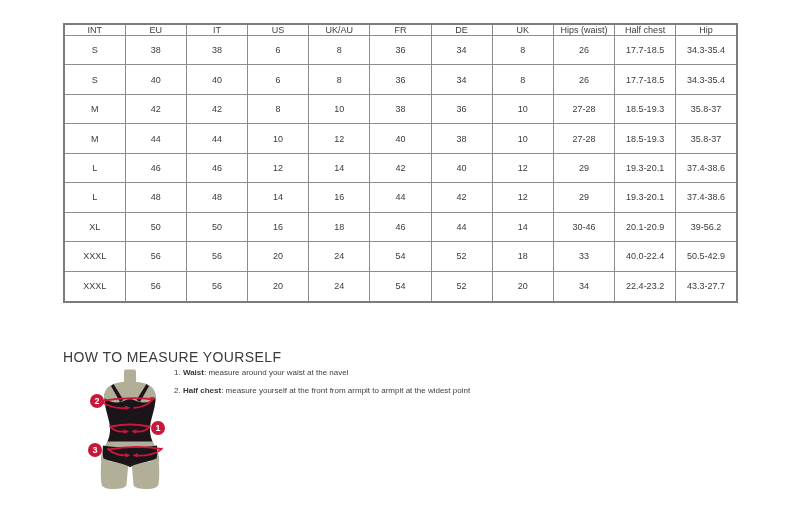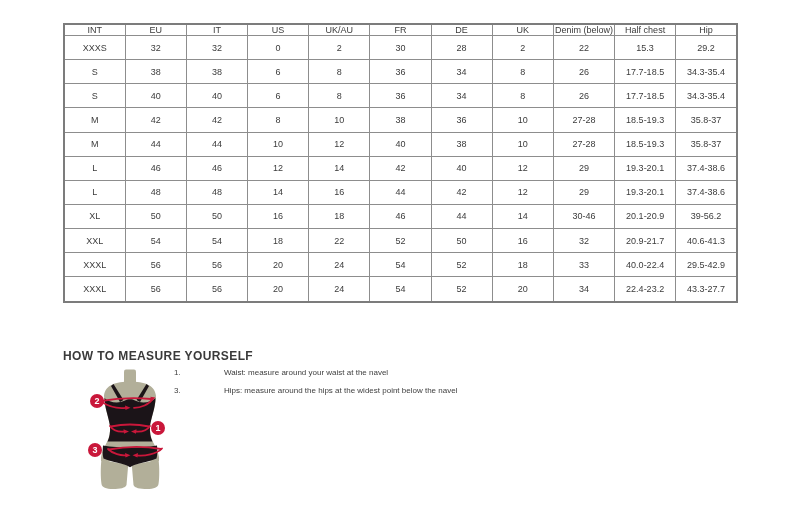--- a/index.html
+++ b/index.html
@@ -38,37 +38,37 @@
     padding: 0;
     white-space: nowrap;
     overflow: hidden;
   }
 
   
   .measure-title {
     position: absolute;
     left: 63px;
     top: 349px;
-    font-size: 12px;
-    font-weight: 700;
+    font-size: 14px;
+    font-weight: 400;
     letter-spacing: 0.4px;
     color: #3a3a3a;
     text-align: center;
   }
   ol.steps {
     position: absolute;
     left: 174px;
     top: 368px;
     list-style: none;
     font-size: 8px;
     line-height: 9px;
     color: #414141;
   }
   ol.steps li { margin-bottom: 8.5px; }
-  ol.steps b { font-weight: 400; color: #383838; margin-left: 41px; }
+  ol.steps b { font-weight: 700; color: #383838; }
 
   
   .figure {
     position: absolute;
     left: 80px;
     top: 368px;
     width: 100px;
     height: 135px;
   }
   .figure svg { display: block; width: 100%; height: 100%; }
@@ -101,39 +101,26 @@
       <thead>
         <tr>
           <th>INT</th>
           <th>EU</th>
           <th>IT</th>
           <th>US</th>
           <th>UK/AU</th>
           <th>FR</th>
           <th>DE</th>
           <th>UK</th>
-          <th>Denim (below)</th>
+          <th>Hips (waist)</th>
           <th>Half chest</th>
           <th>Hip</th>
         </tr>
       </thead>
       <tbody>
-        <tr>
-          <td>XXXS</td>
-          <td>32</td>
-          <td>32</td>
-          <td>0</td>
-          <td>2</td>
-          <td>30</td>
-          <td>28</td>
-          <td>2</td>
-          <td>22</td>
-          <td>15.3</td>
-          <td>29.2</td>
-        </tr>
         <tr>
           <td>S</td>
           <td>38</td>
           <td>38</td>
           <td>6</td>
           <td>8</td>
           <td>36</td>
           <td>34</td>
           <td>8</td>
           <td>26</td>
@@ -212,44 +199,31 @@
           <td>16</td>
           <td>18</td>
           <td>46</td>
           <td>44</td>
           <td>14</td>
           <td>30-46</td>
           <td>20.1-20.9</td>
           <td>39-56.2</td>
         </tr>
         <tr>
-          <td>XXL</td>
-          <td>54</td>
-          <td>54</td>
-          <td>18</td>
-          <td>22</td>
-          <td>52</td>
-          <td>50</td>
-          <td>16</td>
-          <td>32</td>
-          <td>20.9-21.7</td>
-          <td>40.6-41.3</td>
-        </tr>
-        <tr>
           <td>XXXL</td>
           <td>56</td>
           <td>56</td>
           <td>20</td>
           <td>24</td>
           <td>54</td>
           <td>52</td>
           <td>18</td>
           <td>33</td>
           <td>40.0-22.4</td>
-          <td>29.5-42.9</td>
+          <td>50.5-42.9</td>
         </tr>
         <tr>
           <td>XXXL</td>
           <td>56</td>
           <td>56</td>
           <td>20</td>
           <td>24</td>
           <td>54</td>
           <td>52</td>
           <td>20</td>
@@ -258,21 +232,21 @@
           <td>43.3-27.7</td>
         </tr>
       </tbody>
     </table>
 </div>
 
 <div class="measure-title">HOW TO MEASURE YOURSELF</div>
 
 <ol class="steps">
   <li><span>1.</span> <b>Waist</b><span>: measure around your waist at the navel</span></li>
-  <li><span>3.</span> <b>Hips</b><span>: measure around the hips at the widest point below the navel</span></li>
+  <li><span>2.</span> <b>Half chest</b><span>: measure yourself at the front from armpit to armpit at the widest point</span></li>
 </ol>
 
 <div class="figure">
   <svg viewBox="0 0 100 135" aria-hidden="true">
 
     <g>
       <rect class="skin" x="44" y="1.5" width="12" height="14" rx="2"></rect>
       <path class="skin" d="M24,28 C25,17 36,13.5 50,13.5 C64,13.5 75,17 76,28
         C75.5,40 71,50 70,58 C69.5,65 71,71 74.5,77 C78,83 79.5,88 79,93
         L21,93 C20.5,88 22,83 25.5,77 C29,71 30.5,65 30,58 C29,50 24.5,40 24,28 Z"></path>

